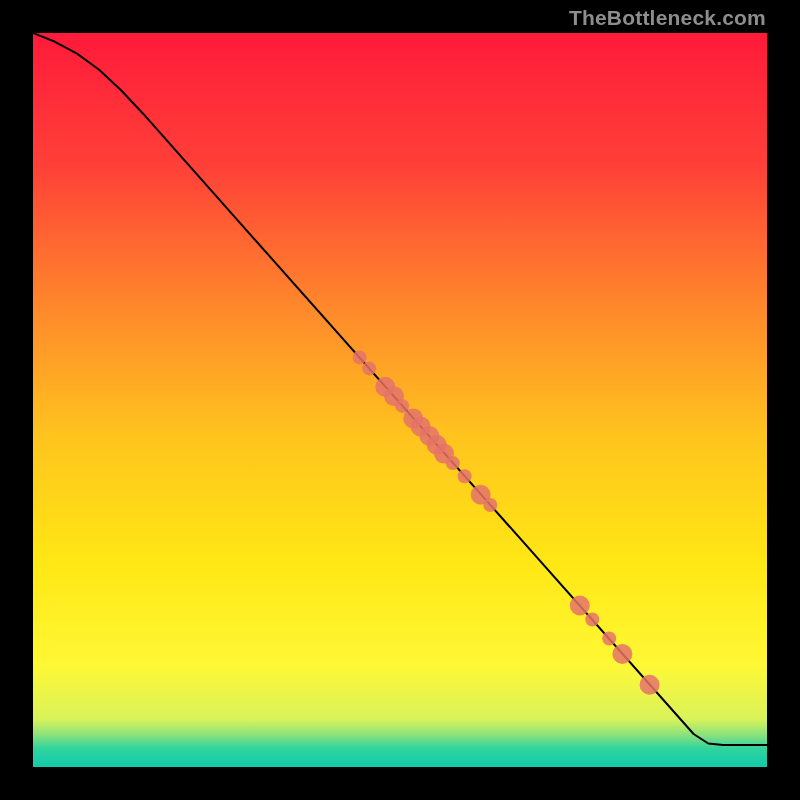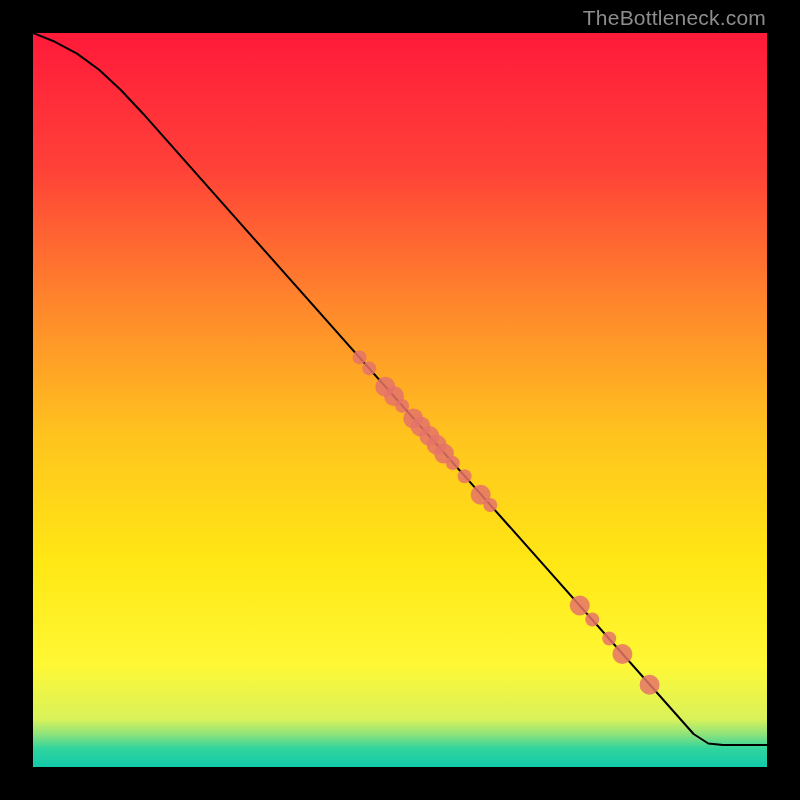--- a/index.html
+++ b/index.html
@@ -25,21 +25,21 @@
     top: 0;
     width: 734px;
     height: 734px;
   }
   .watermark {
     position: absolute;
     top: 6px;
     right: 34px;
     color: #8d8d8d;
     font-size: 21px;
-    font-weight: 400;
+    font-weight: 700;
     letter-spacing: 0.2px;
     user-select: none;
   }
 </style>
 </head>
 <body>
 
 <div class="watermark">TheBottleneck.com</div>
 
 <div class="frame">

